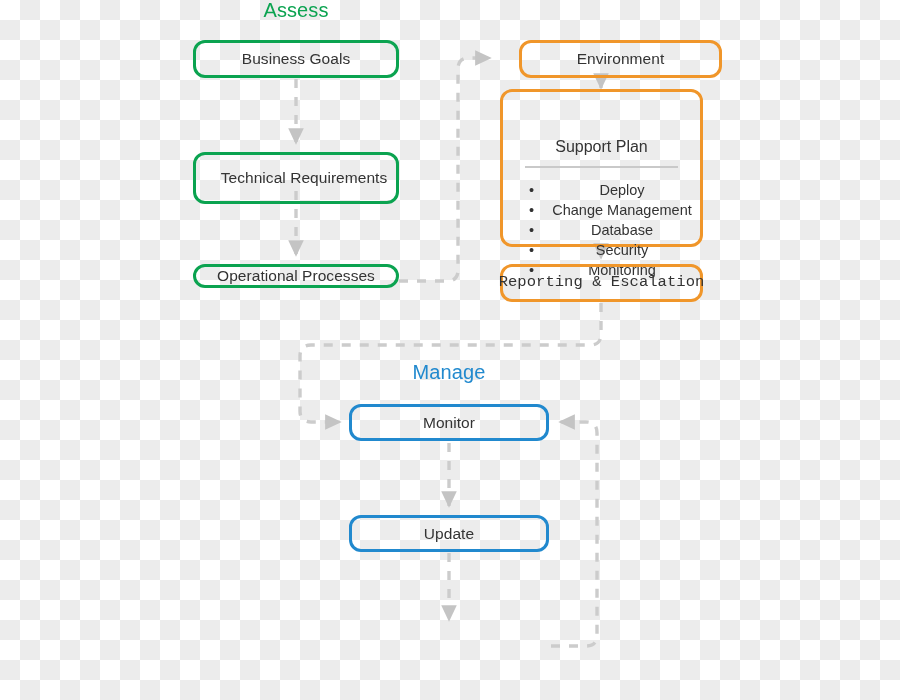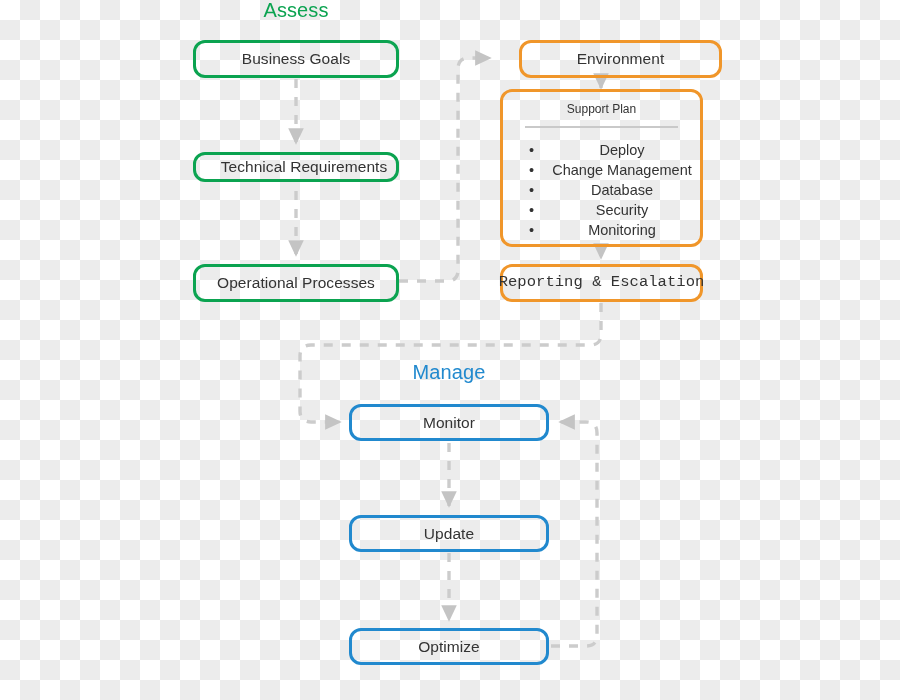--- a/index.html
+++ b/index.html
@@ -62,25 +62,26 @@
   .node.green { border: 3px solid #0ba350; }
   .node.orange { border: 3px solid #f0962a; }
   .node.blue  { border: 3px solid #2189ce; }
 
   
   #node-support-plan {
     display: block;
     padding: 11px 0 0 0;
   }
   #support-plan-title {
-    font-size: 12px;
+    font-size: 16px;
     color: #333333;
     text-align: center;
     line-height: 1;
     margin-bottom: 11px;
+    margin-top: 36px;
   }
   #support-plan-divider {
     height: 1.5px;
     background: #c9c9c9;
     margin: 0 22px 12px 22px;
   }
   #support-plan-list {
     list-style: none;
     margin: 0;
     padding: 0 0 0 26px;
@@ -135,25 +136,25 @@
       <path d="M 551 646 L 586 646 Q 597 646 597 635 L 597 433 Q 597 422 586 422 L 560 422" marker-end="url(#arrow-gray)"></path>
     </g>
   </svg>
 
   <div class="col-title" style="left:196px; top:0px; width:200px; color:#0ba350;">Assess</div>
 
   <div class="node green" style="left:193px; top:40px; width:206px; height:38px;">
     <span class="node-label">Business Goals</span>
   </div>
 
-  <div class="node green" style="left:193px; top:152px; width:206px; height:30px;padding-left:16px;">
+  <div class="node green" style="left:193px; top:152px; width:206px; height:52px;padding-left:16px;">
     <span class="node-label">Technical Requirements</span>
   </div>
 
-  <div class="node green" style="left:193px; top:264px; width:206px; height:38px;">
+  <div class="node green" style="left:193px; top:264px; width:206px; height:24px;">
     <span class="node-label">Operational Processes</span>
   </div>
 
 
   <div class="node orange" style="left:519px; top:40px; width:203px; height:38px;">
     <span class="node-label">Environment</span>
   </div>
 
   <div class="node orange" id="node-support-plan" style="left:500px; top:89px; width:203px; height:158px;">
     <div id="support-plan-title">Support Plan</div>
@@ -189,17 +190,14 @@
   <div class="col-title" style="left:349px; top:362px; width:200px; color:#2189ce;">Manage</div>
 
   <div class="node blue" style="left:349px; top:515px; width:200px; height:37px;">
     <span class="node-label">Update</span>
   </div>
 
   <div class="node blue" style="left:349px; top:404px; width:200px; height:37px;">
     <span class="node-label">Monitor</span>
   </div>
 
-  <div class="node blue" style="left:349px; top:628px; width:200px; height:37px;">
-    <span class="node-label">Optimize</span>
-  </div>
 
 </div>
 
 </body></html>

